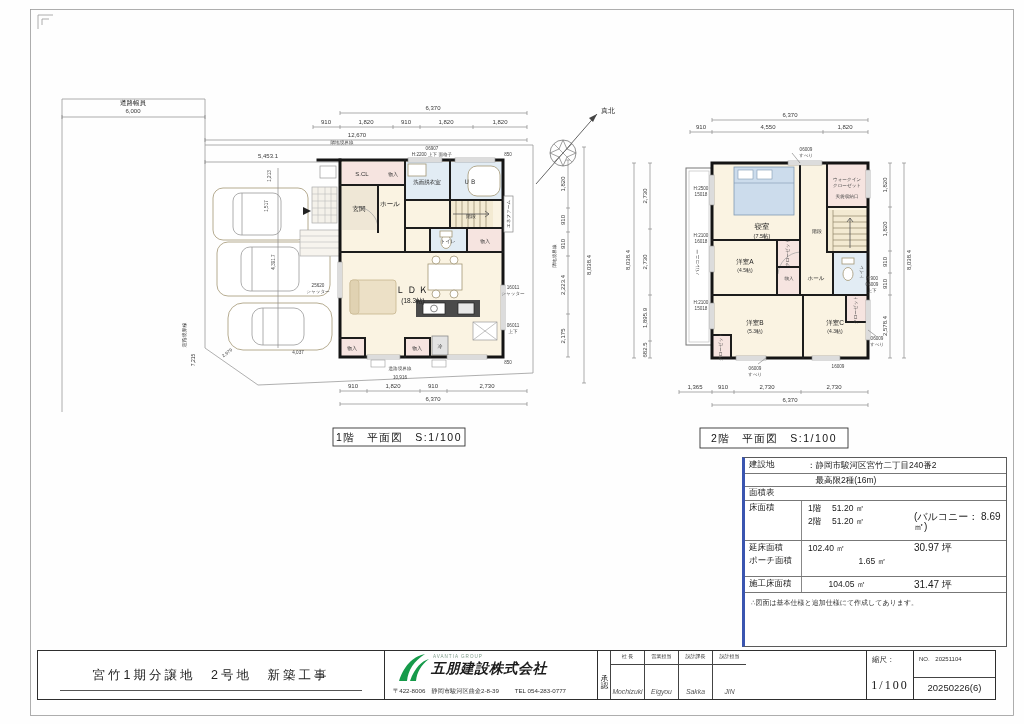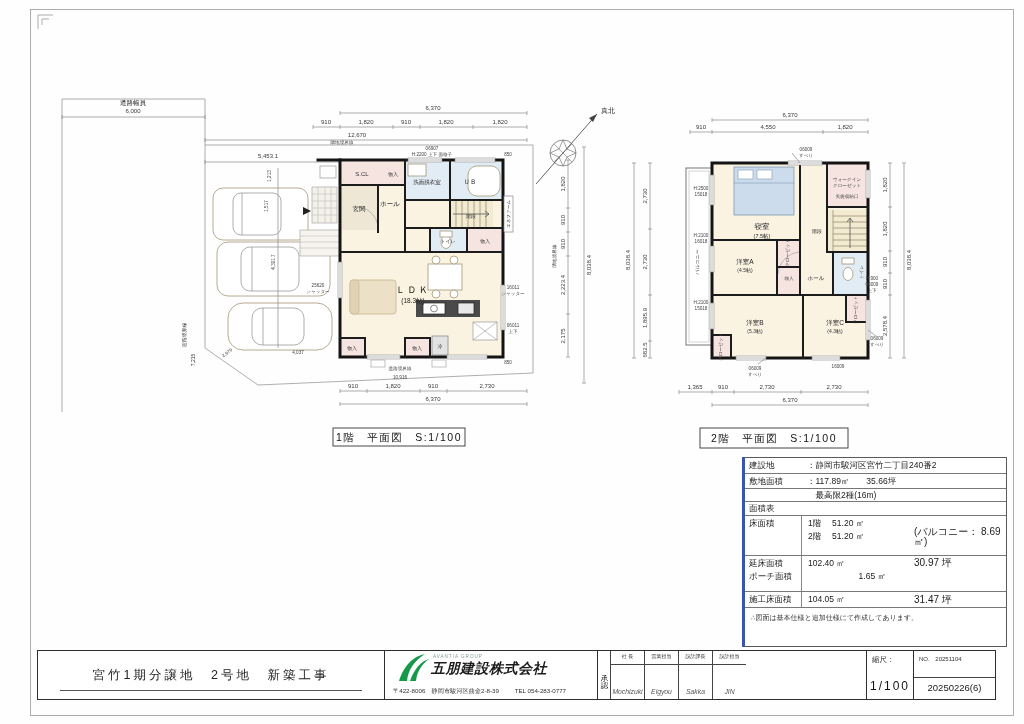--- a/index.html
+++ b/index.html
@@ -22,21 +22,21 @@
   .rs{font-size:6px;fill:#333;text-anchor:middle}
   .cap{font-size:10.5px;fill:#111;text-anchor:middle;letter-spacing:1.5px}
   .ldk{font-size:9.5px;fill:#1a1a1a;text-anchor:middle;letter-spacing:2px}
 
   
   .info-table{position:absolute;left:742px;top:457px;width:261px;height:188px;
     border:1px solid #5a5a5a;border-left:3px solid #3a55b0;background:#fff;
     font-size:8.5px;color:#1a1a1a;line-height:1;}
   .it-row{display:flex;align-items:center;}
   .it-bb{border-bottom:1px solid #777;}
-  .it-label{width:52px;padding-left:4px;flex:none;}
+  .it-label{width:52px;padding-left:4px;flex:none;font-family:Liberation Mono, monospace;}
   .it-vd{border-right:1px solid #888;align-self:stretch;display:flex;align-items:center;}
   .it-val{flex:1;padding-left:6px;}
   .it-extra{width:92px;flex:none;font-size:10px;}
   .it-note{font-size:7px;color:#333;padding:6px 0 0 6px;}
 
   
   .tblock{position:absolute;left:37px;top:650px;width:957px;height:48px;
     border:1.3px solid #2e2e2e;background:#fff;color:#1a1a1a;}
   .tb-cell{position:absolute;top:0;height:100%;border-left:1px solid #2e2e2e;box-sizing:border-box;}
   .tb-project{display:flex;align-items:center;justify-content:center;
@@ -51,21 +51,21 @@
   .ap-col{position:absolute;top:0;height:100%;border-left:1px solid #444;box-sizing:border-box;}
   .ap-role{position:absolute;top:2px;left:0;right:0;text-align:center;font-size:5px;color:#222;}
   .ap-sep{position:absolute;top:13px;left:0;right:0;border-top:1px solid #444;}
   .ap-name{position:absolute;bottom:4px;left:0;right:0;text-align:center;
     font-size:6.8px;font-style:italic;color:#555;}
   .tb-smalllabel{position:absolute;top:4px;left:5px;font-size:7.5px;color:#222;}
   .tb-hr{position:absolute;top:26px;left:0;right:0;border-top:1px solid #444;}
   .tb-dname{position:absolute;bottom:5px;left:0;right:0;text-align:center;
     font-size:14px;letter-spacing:4px;color:#111;}
   .tb-scale{position:absolute;bottom:6px;left:0;right:0;text-align:center;
-    font-size:12px;letter-spacing:2px;color:#111;}
+    font-size:12px;letter-spacing:2px;color:#111;font-family:Liberation Serif, serif;}
   .tb-no{position:absolute;top:5px;left:5px;font-size:6px;color:#333;}
   .tb-noval{font-size:6px;color:#333;margin-left:4px;}
   .tb-rev{position:absolute;bottom:6px;left:0;right:0;text-align:center;font-size:9.5px;color:#222;}
 </style>
 </head>
 <body>
 
 <div class="stage">
 <svg width="1024" height="724" viewBox="0 0 1024 724">
 
@@ -396,24 +396,20 @@
     <rect x="700" y="428" width="148" height="20" fill="#fff" stroke="#333" stroke-width="0.9"></rect>
     <text x="774" y="442" class="cap">2階　平面図　S:1/100</text>
   </g>
 </svg>
 
 <div class="info-table">
   <div class="it-row it-bb" style="height:15px">
     <span class="it-label">建設地</span>
     <span class="it-val">：静岡市駿河区宮竹二丁目240番2</span>
   </div>
-  <div class="it-row it-bb" style="height:14px">
-    <span class="it-label">敷地面積</span>
-    <span class="it-val">：117.89㎡　　35.66坪</span>
-  </div>
   <div class="it-row it-bb" style="height:12px">
     <span class="it-label"></span>
     <span class="it-val">　最高限2種(16m)</span>
   </div>
   <div class="it-row it-bb" style="height:13px">
     <span class="it-label">面積表</span>
     <span class="it-val"></span>
   </div>
   <div class="it-row" style="height:14px">
     <span class="it-label it-vd">床面積</span>
@@ -435,21 +431,21 @@
   <div class="it-row" style="height:13px">
     <span class="it-label it-vd">ポーチ面積</span>
     <span class="it-val" style="text-align:right;padding-right:28px">1.65 ㎡</span>
     <span class="it-extra"></span>
   </div>
   <div class="it-row it-bb" style="height:8px">
     <span class="it-label it-vd"></span>
   </div>
   <div class="it-row it-bb" style="height:15px">
     <span class="it-label it-vd">施工床面積</span>
-    <span class="it-val" style="text-align:left;padding-right:28px">104.05 ㎡</span>
+    <span class="it-val" style="text-align:center;padding-right:28px">104.05 ㎡</span>
     <span class="it-extra">31.47 坪</span>
   </div>
   <div class="it-note">∴図面は基本仕様と追加仕様にて作成してあります。</div>
 </div>
 
 <div class="tblock">
   <div class="tb-cell tb-project" style="left:0;width:346px;border-left:none">
     <span>宮竹1期分譲地　2号地　新築工事</span>
     <div class="tb-underline"></div>
   </div>

